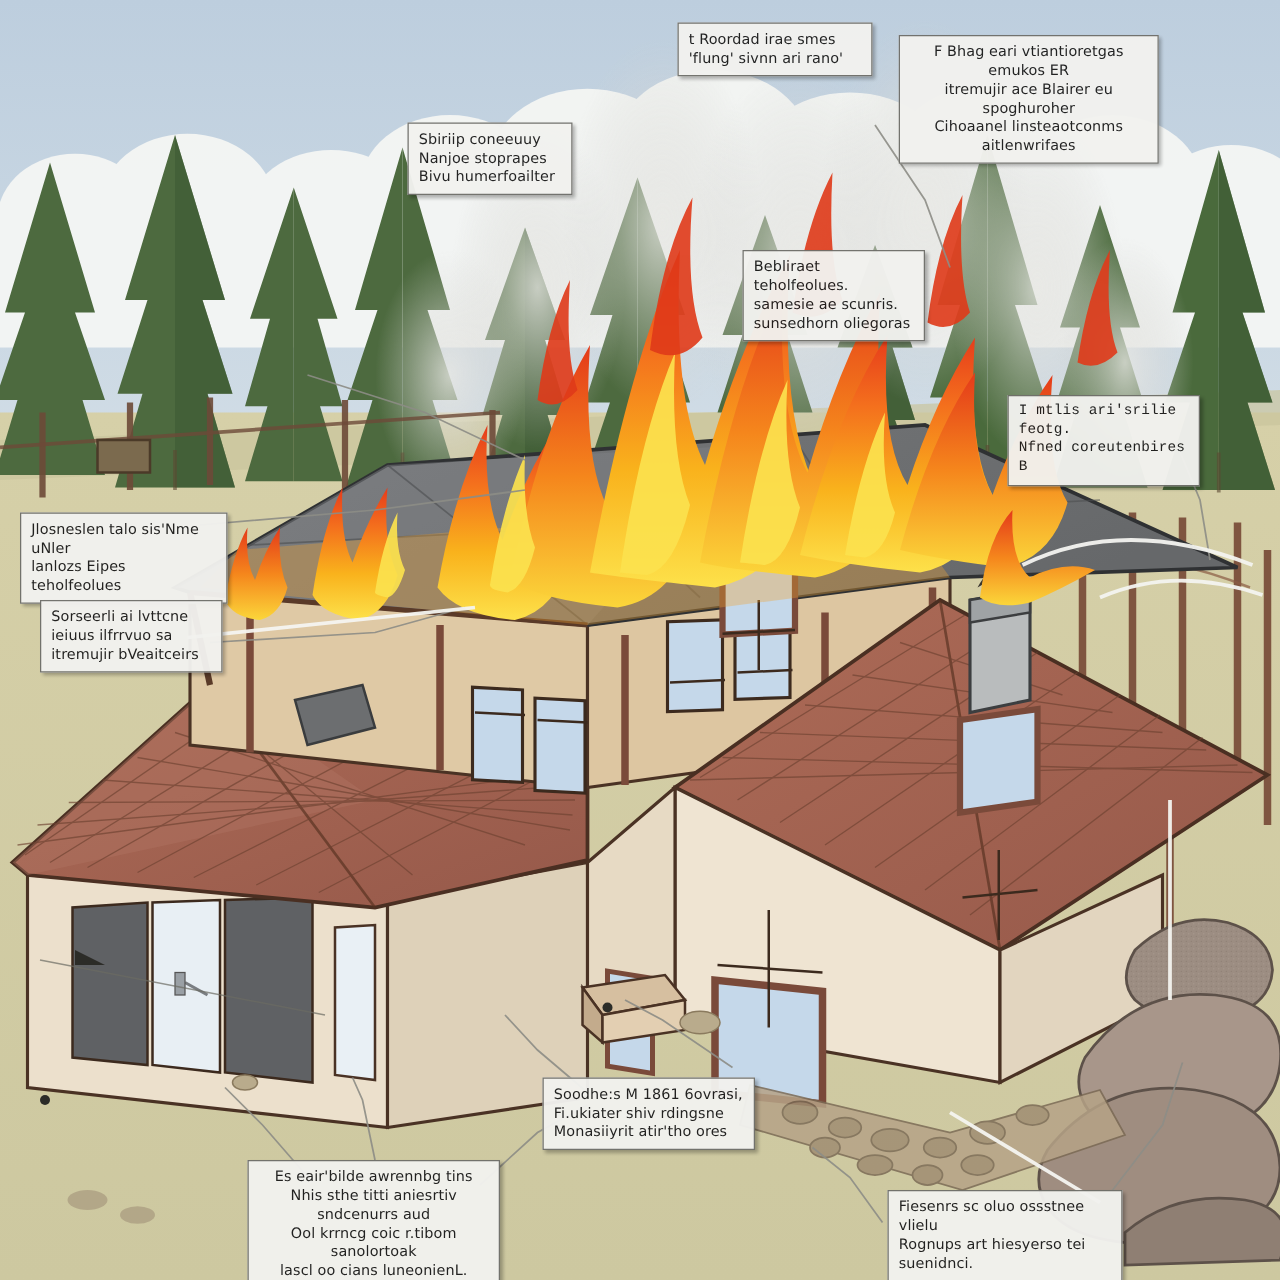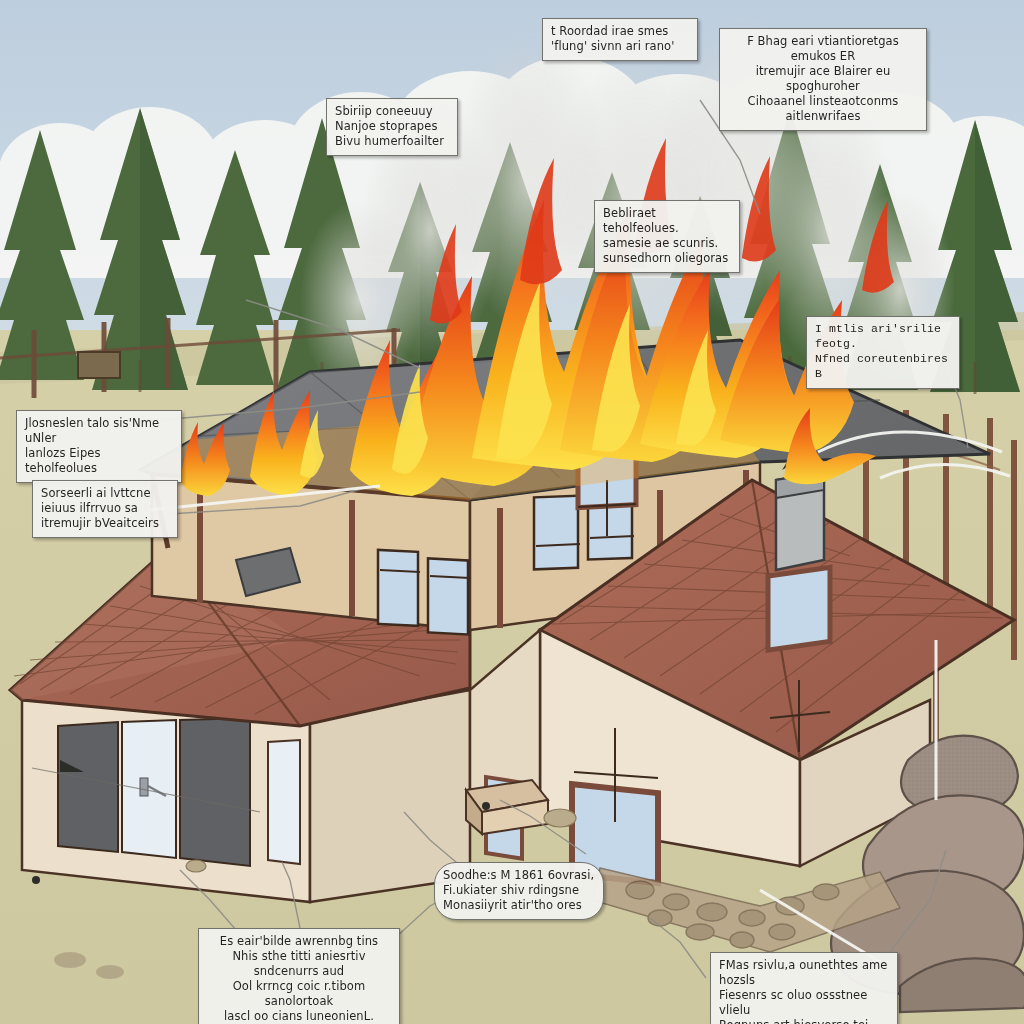--- a/index.html
+++ b/index.html
@@ -395,18 +395,18 @@
   </svg>
 
   <div id="callouts">
       <div class="callout" style="left: 326px; top: 98px; width: 114px;"><span>Sbiriip coneeuuy</span><span>Nanjoe stoprapes</span><span>Bivu humerfoailter</span></div>
       <div class="callout" style="left: 542px; top: 18px; width: 138px;"><span>t Roordad irae smes</span><span>'flung' sivnn ari rano'</span></div>
       <div class="callout ctr" style="left: 719px; top: 28px; width: 190px;"><span>F Bhag eari vtiantioretgas emukos ER</span><span>itremujir ace Blairer eu spoghuroher</span><span>Cihoaanel linsteaotconms</span><span>aitlenwrifaes</span></div>
       <div class="callout" style="left: 594px; top: 200px; width: 128px;"><span>Bebliraet teholfeolues.</span><span>samesie ae scunris.</span><span>sunsedhorn oliegoras</span></div>
       <div class="callout" style="left: 806px; top: 316px; width: 136px; font-family: Liberation Mono, monospace;"><span>I mtlis ari'srilie feotg.</span><span>Nfned coreutenbires B</span></div>
       <div class="callout" style="left: 16px; top: 398px; width: 148px; margin-top: 12px;"><span>Jlosneslen talo sis'Nme uNler</span><span>lanlozs Eipes teholfeolues</span></div>
       <div class="callout" style="left: 32px; top: 480px; width: 128px;"><span>Sorseerli ai lvttcne</span><span>ieiuus ilfrrvuo  sa</span><span>itremujir  bVeaitceirs</span></div>
-      <div class="callout" style="left: 434px; top: 862px; width: 152px; border-radius: 22px;"><span>Soodhe:s M 1861 6ovrasi,</span><span>Fi.ukiater shiv rdingsne</span><span>Monasiiyrit atir'tho ores</span></div>
+      <div class="callout" style="left: 434px; top: 862px; width: 152px;"><span>Soodhe:s M 1861 6ovrasi,</span><span>Fi.ukiater shiv rdingsne</span><span>Monasiiyrit atir'tho ores</span></div>
       <div class="callout ctr" style="left: 198px; top: 928px; width: 184px;"><span>Es eair'bilde awrennbg tins</span><span>Nhis sthe titti aniesrtiv sndcenurrs aud</span><span>Ool krrncg coic r.tibom sanolortoak</span><span>lascl oo cians luneonienL.</span></div>
-      <div class="callout" style="left: 710px; top: 952px; width: 170px;"><span>FMas rsivlu,a ounethtes ame hozsls</span><span>Fiesenrs sc oluo ossstnee vlielu</span><span>Rognups art hiesyerso tei suenidnci.</span></div>
+      <div class="callout" style="left: 710px; top: 952px; width: 170px;"><span>Fiesenrs sc oluo ossstnee vlielu</span><span>Rognups art hiesyerso tei suenidnci.</span></div>
     </div>
 
 </div>
 
 </body></html>

